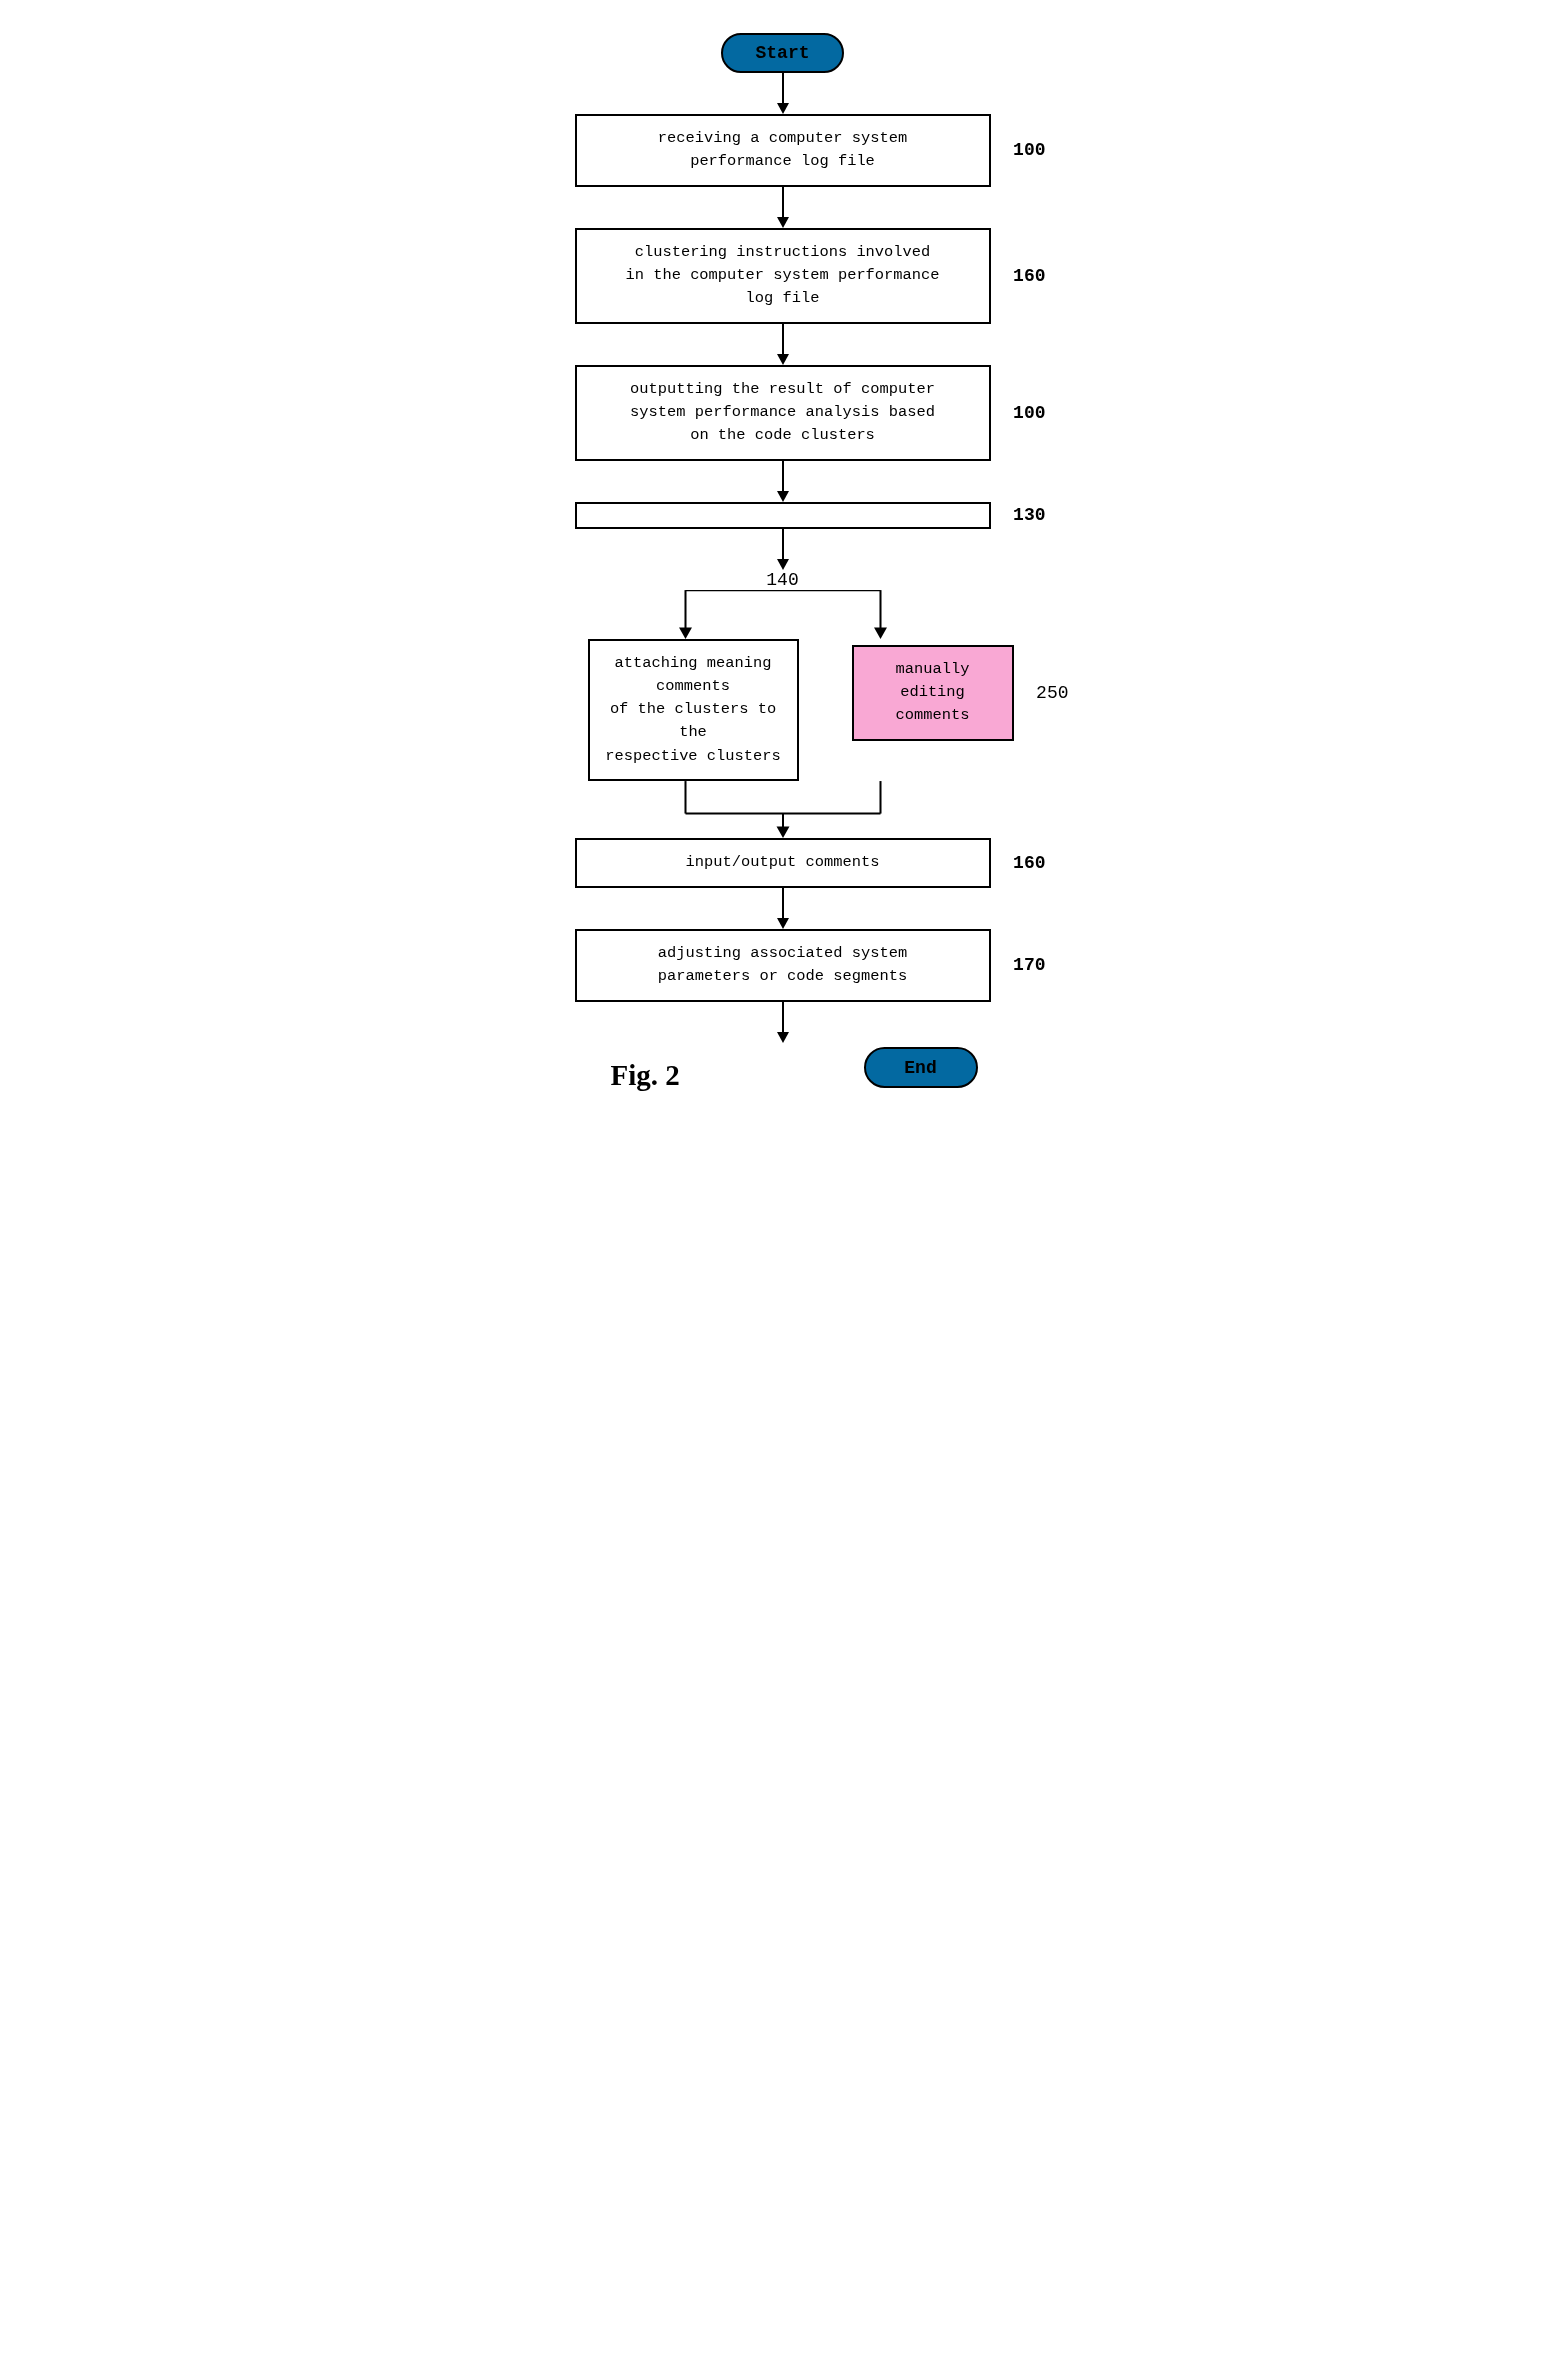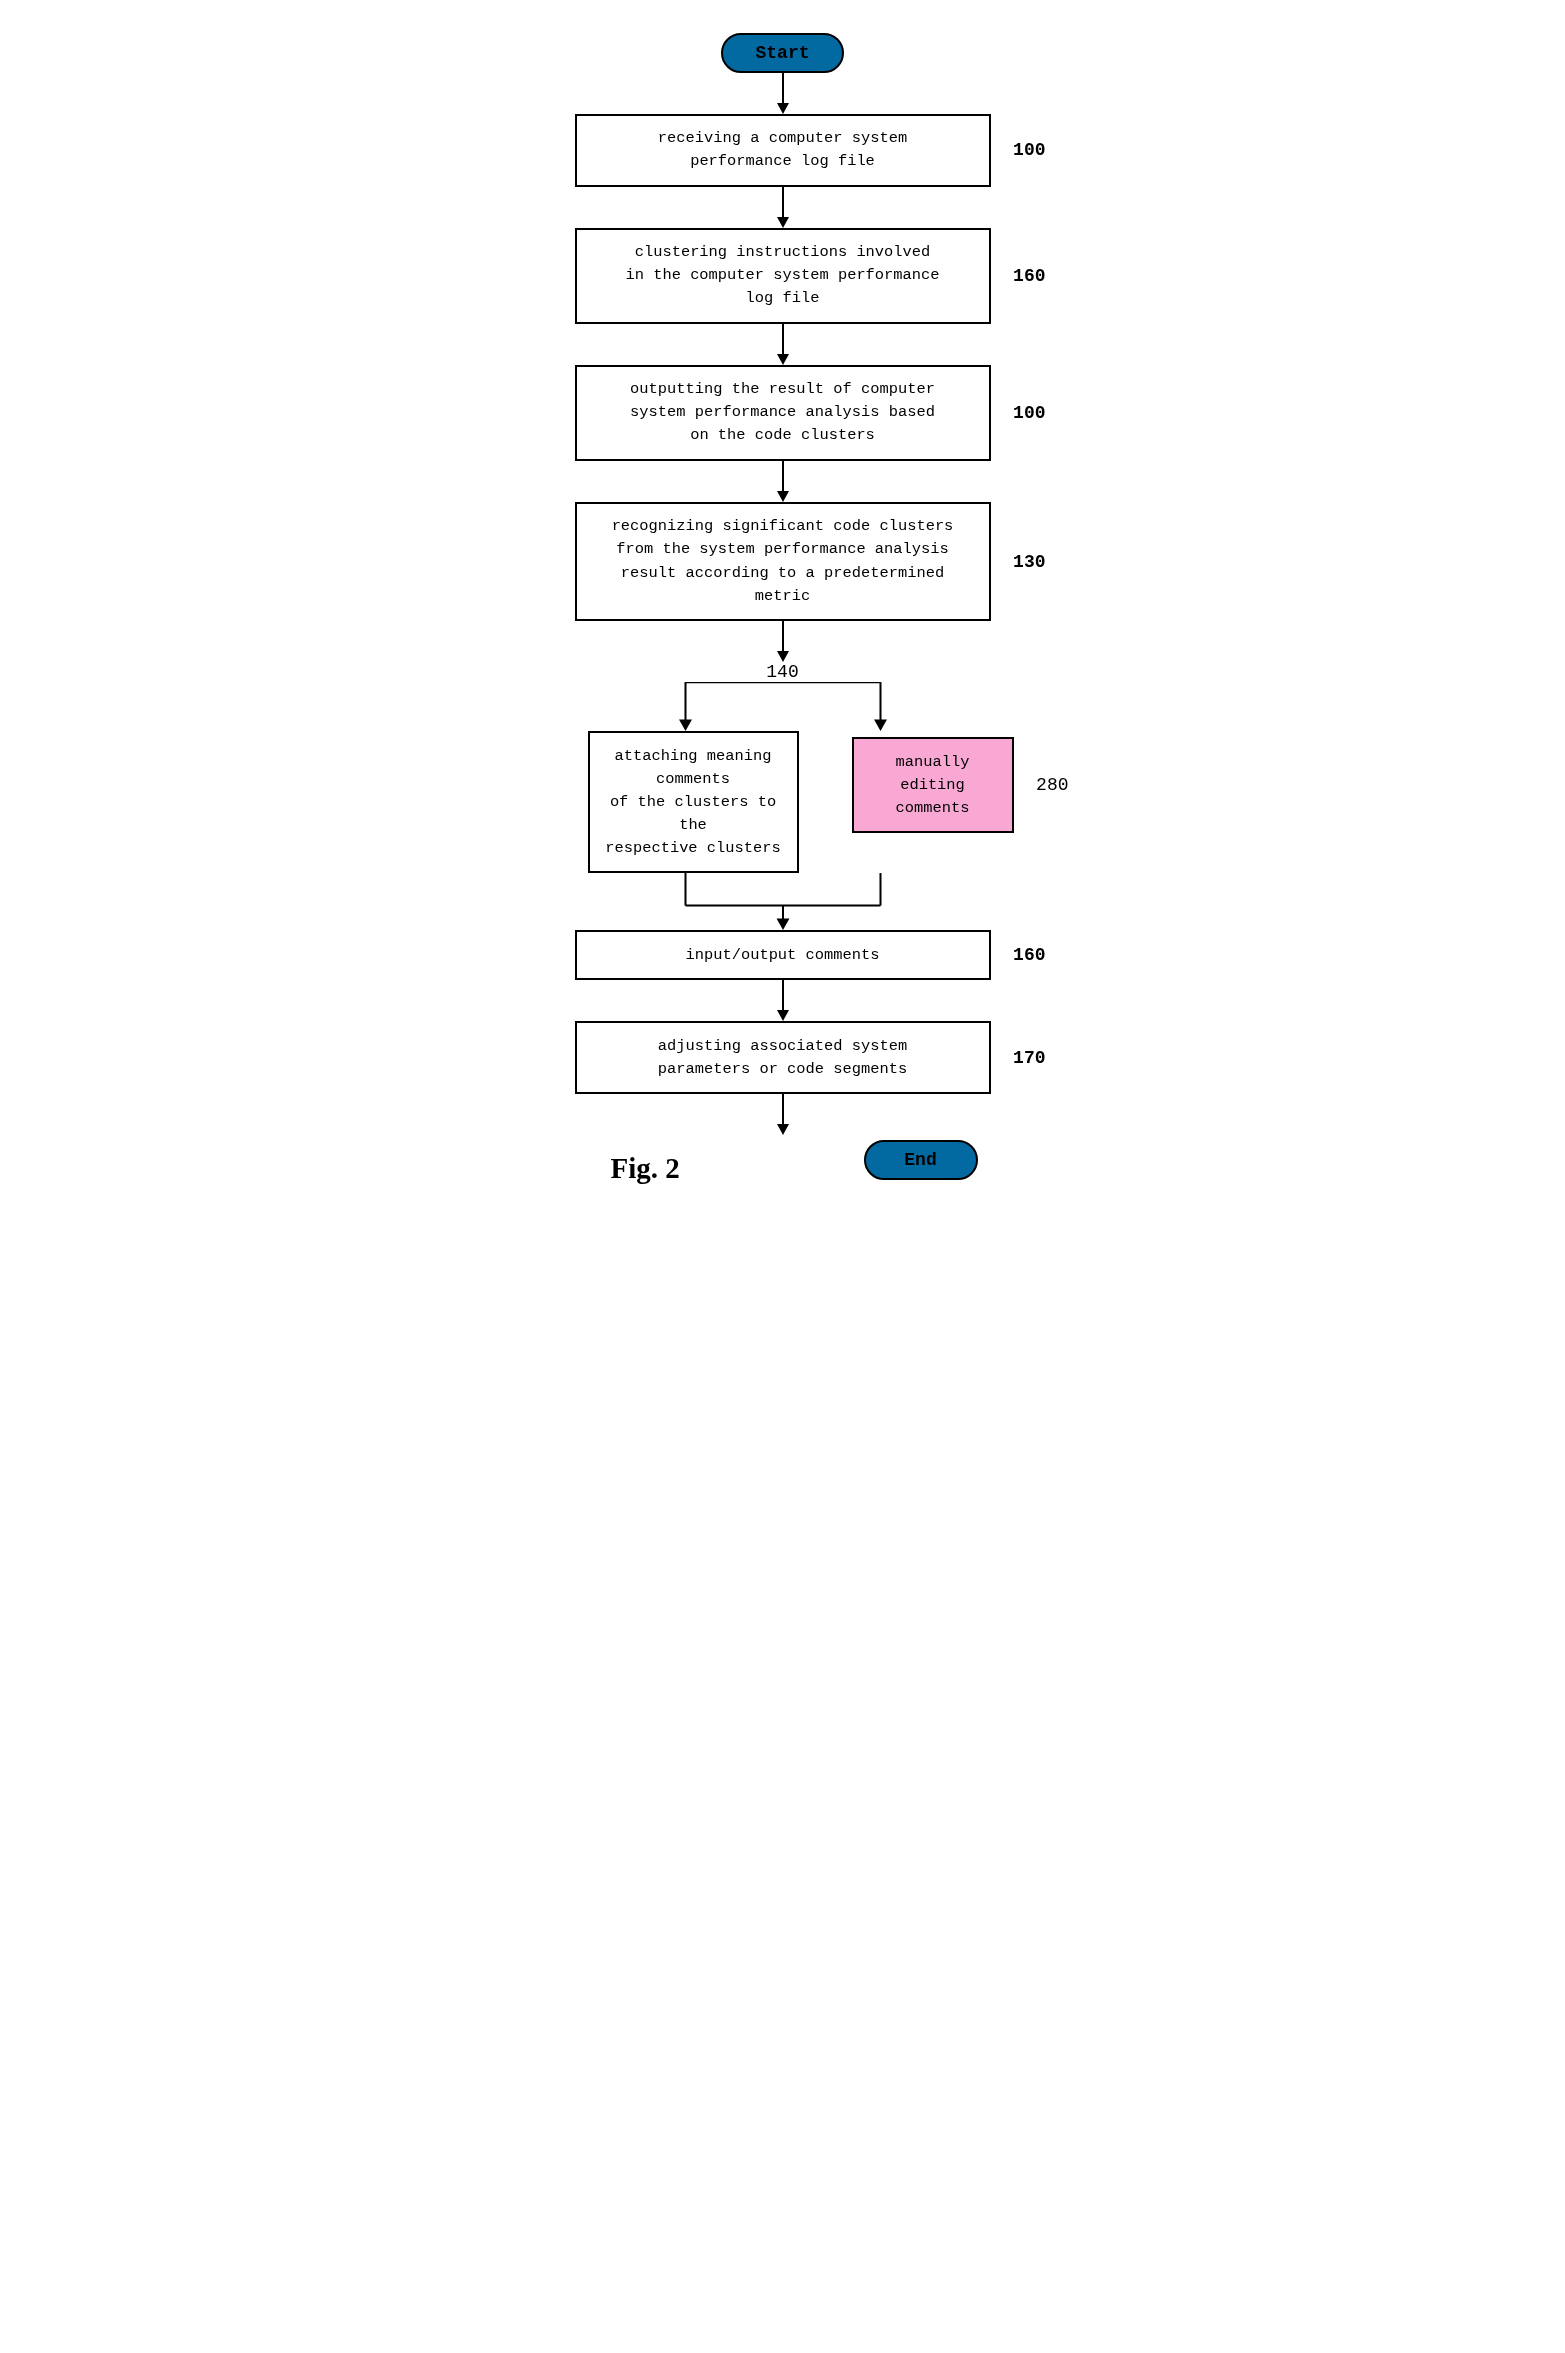--- a/index.html
+++ b/index.html
@@ -187,21 +187,20 @@
       <span>outputting the result of computer<br>system performance analysis based<br>on the code clusters</span>
       <span class="box-label">100</span>
     </div>
 
     <div class="arrow">
       <div class="arrow-line"></div>
       <div class="arrow-head"></div>
     </div>
 
     <div class="box-rect box-wide" style="position:relative;">
-      <span>recognizing significant code clusters<br>from the system performance analysis<br>result according to a predetermined metric</span>
       <span class="box-label">130</span>
     </div>
 
     <div class="arrow">
       <div class="arrow-line"></div>
       <div class="arrow-head"></div>
     </div>
 
     <div class="branch-svg-container">
 
@@ -223,21 +222,21 @@
 
         <polygon points="352,46 368,46 360,60" fill="#000"></polygon>
       </svg>
 
       <div class="branch-row" style="width:426px; margin:0 auto; justify-content:space-between; gap:0;">
         <div class="branch-box-left" style="margin-left:0;">
           <span>attaching meaning comments<br>of the clusters to the<br>respective clusters</span>
         </div>
         <div class="branch-box-right" style="position:relative;">
           <span>manually editing<br>comments</span>
-          <span class="branch-label">280</span>
+          <span class="branch-label">250</span>
         </div>
       </div>
 
       <svg width="390" height="57" style="display:block; margin:0 auto;" viewBox="0 0 480 70">
 
         <line x1="120" y1="0" x2="120" y2="40" stroke="#000" stroke-width="2.5"></line>
 
         <line x1="120" y1="40" x2="240" y2="40" stroke="#000" stroke-width="2.5"></line>
 
         <line x1="360" y1="0" x2="360" y2="40" stroke="#000" stroke-width="2.5"></line>

